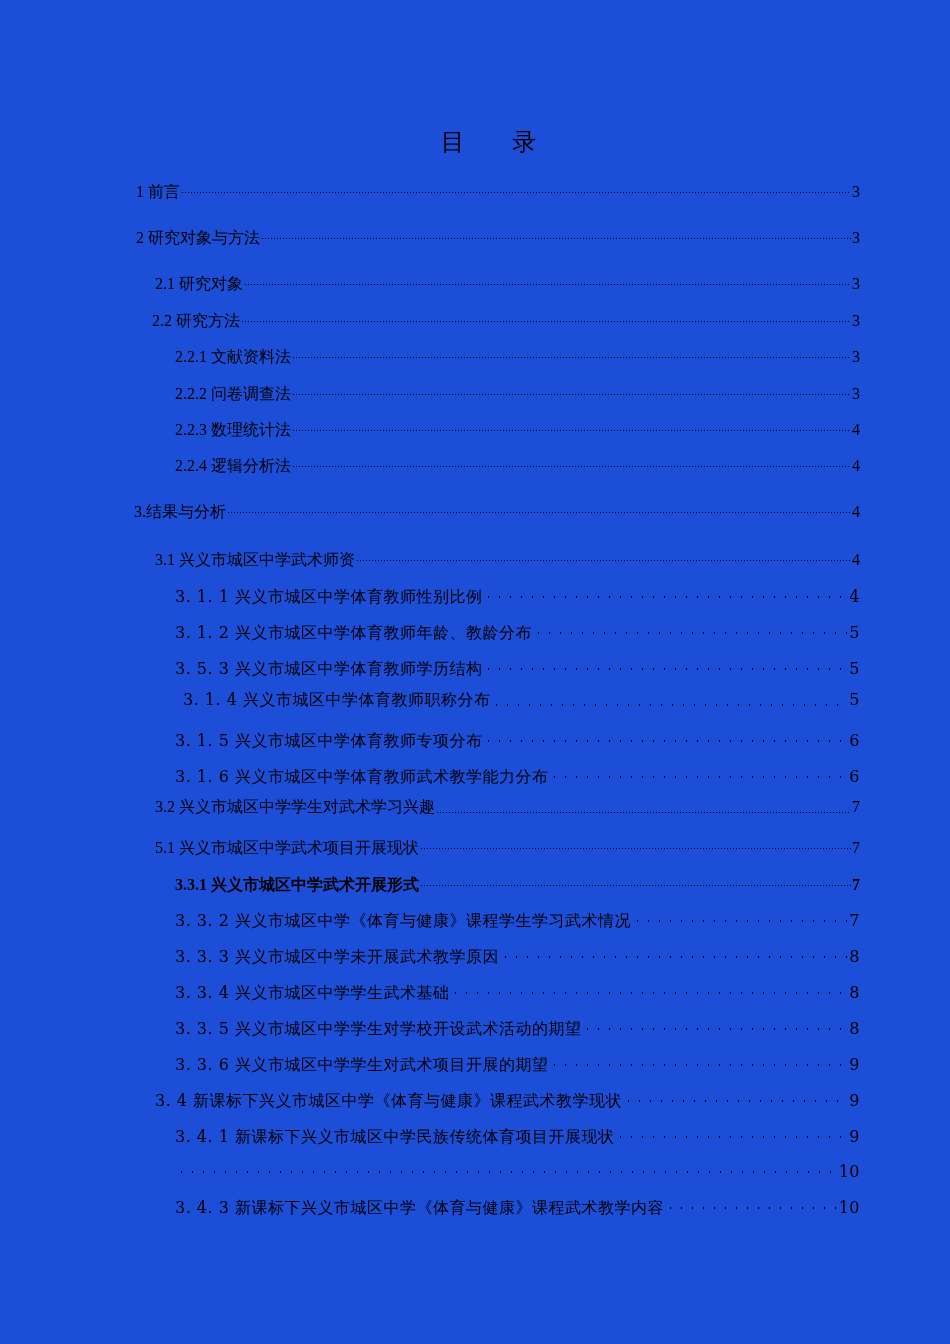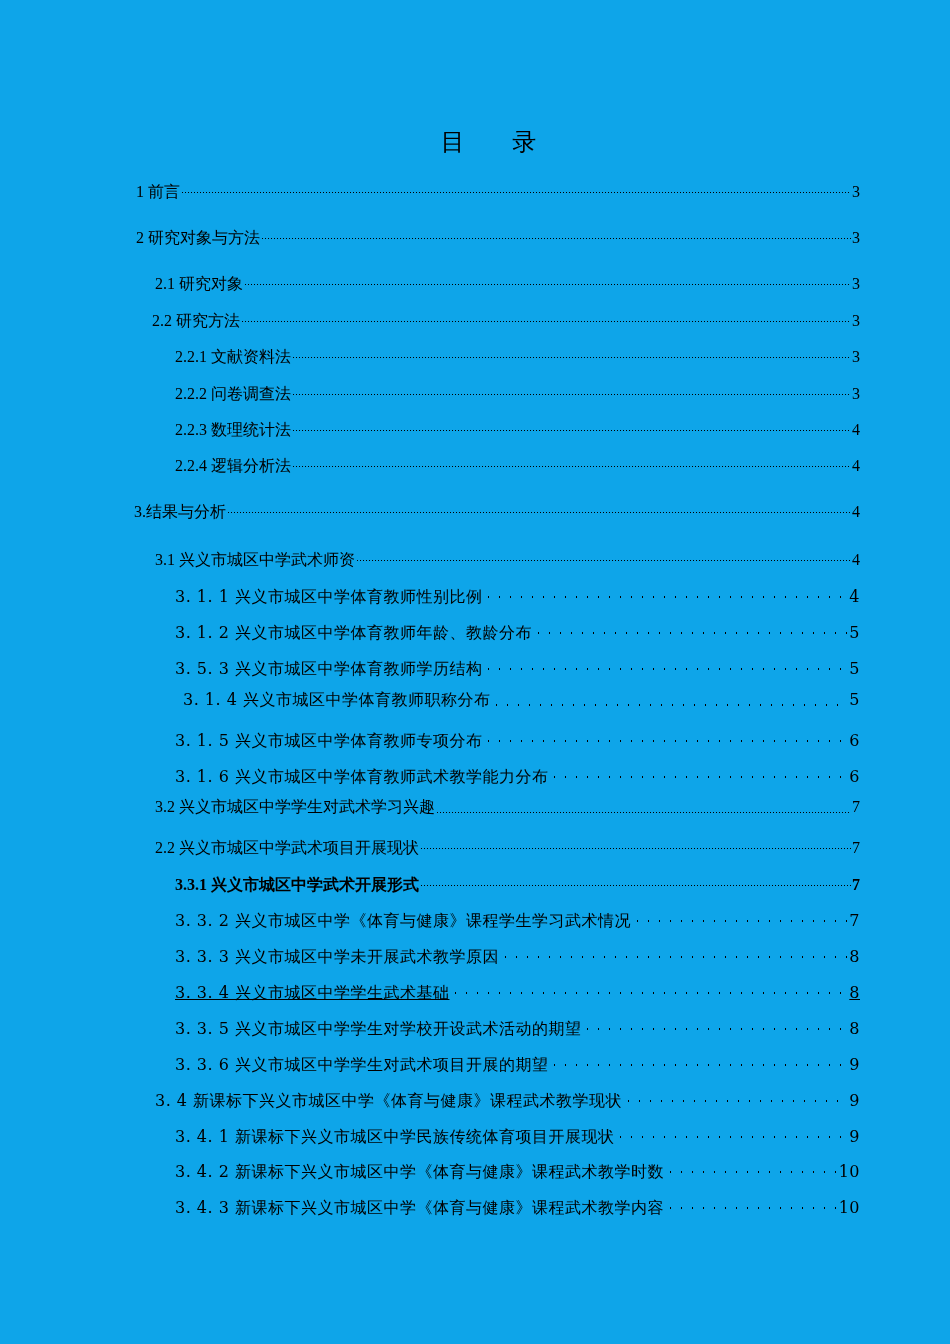--- a/index.html
+++ b/index.html
@@ -12,21 +12,21 @@
       height: 1344px;
       position: relative;
       overflow: hidden;
       font-family: "Liberation Serif", "DejaVu Serif", serif;
       color: #000000;
     }
     .page {
       position: absolute;
       left: 0; top: 0;
       width: 950px; height: 1344px;
-      background: #0ea5e9;
+      background: #1d4ed8;
     }
     .toc-title {
       position: absolute;
       top: 126px;
       left: 0;
       width: 997px;
       text-align: center;
       font-family: "DejaVu Sans", "Liberation Sans", sans-serif;
       font-size: 24px;
       letter-spacing: 20px;
@@ -183,21 +183,21 @@
     <span class="page-num">6</span>
   </div>
 
   <div class="toc-entry" style="top:797px; left:155px; right:90px;align-items:center;">
     <span class="label">3.2 兴义市城区中学学生对武术学习兴趣</span>
     <span class="leader fine"></span>
     <span class="page-num">7</span>
   </div>
 
   <div class="toc-entry" style="top:833px; left:155px; right:90px;">
-    <span class="label">2.2 兴义市城区中学武术项目开展现状</span>
+    <span class="label">5.1 兴义市城区中学武术项目开展现状</span>
     <span class="leader fine"></span>
     <span class="page-num">7</span>
   </div>
 
   <div class="toc-entry" style="top:870px; left:175px; right:90px;font-weight:bold;">
     <span class="label">3.3.1 兴义市城区中学武术开展形式</span>
     <span class="leader fine"></span>
     <span class="page-num">7</span>
   </div>
 
@@ -206,21 +206,21 @@
     <span class="leader wide"></span>
     <span class="page-num">7</span>
   </div>
 
   <div class="toc-entry mono" style="top:942px; left:175px; right:90px;">
     <span class="label">3. 3. 3 兴义市城区中学未开展武术教学原因</span>
     <span class="leader wide"></span>
     <span class="page-num">8</span>
   </div>
 
-  <div class="toc-entry mono" style="top:978px; left:175px; right:90px;text-decoration:underline;">
+  <div class="toc-entry mono" style="top:978px; left:175px; right:90px;">
     <span class="label">3. 3. 4 兴义市城区中学学生武术基础</span>
     <span class="leader wide"></span>
     <span class="page-num">8</span>
   </div>
 
   <div class="toc-entry mono" style="top:1014px; left:175px; right:90px;">
     <span class="label">3. 3. 5 兴义市城区中学学生对学校开设武术活动的期望</span>
     <span class="leader wide"></span>
     <span class="page-num">8</span>
   </div>
@@ -237,21 +237,20 @@
     <span class="page-num">9</span>
   </div>
 
   <div class="toc-entry mono" style="top:1122px; left:175px; right:90px;">
     <span class="label">3. 4. 1 新课标下兴义市城区中学民族传统体育项目开展现状</span>
     <span class="leader wide"></span>
     <span class="page-num">9</span>
   </div>
 
   <div class="toc-entry mono" style="top:1157px; left:175px; right:90px;">
-    <span class="label">3. 4. 2 新课标下兴义市城区中学《体育与健康》课程武术教学时数</span>
     <span class="leader wide"></span>
     <span class="page-num">10</span>
   </div>
 
   <div class="toc-entry mono" style="top:1193px; left:175px; right:90px;">
     <span class="label">3. 4. 3 新课标下兴义市城区中学《体育与健康》课程武术教学内容</span>
     <span class="leader wide"></span>
     <span class="page-num">10</span>
   </div>
 

